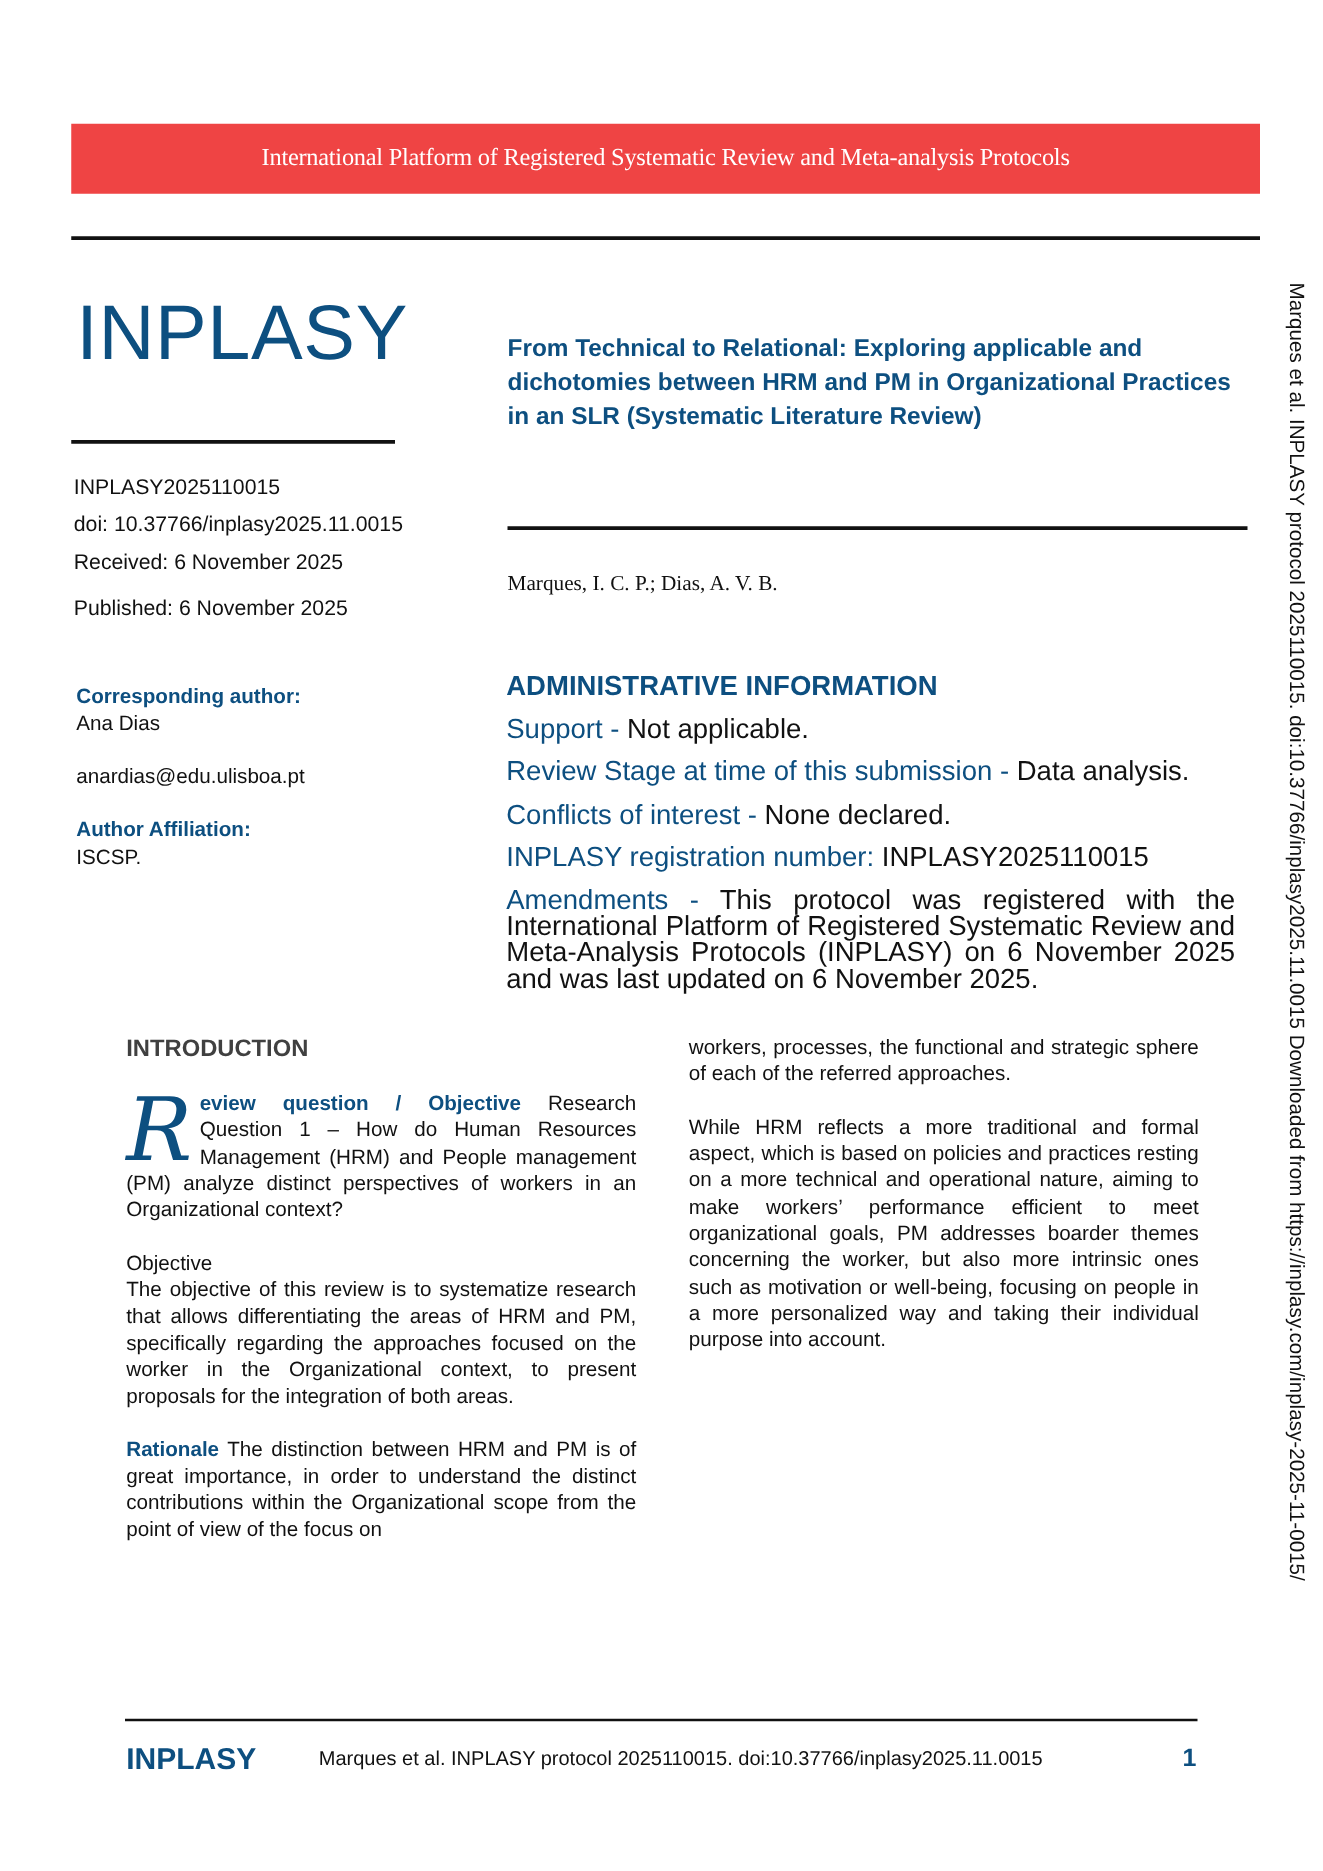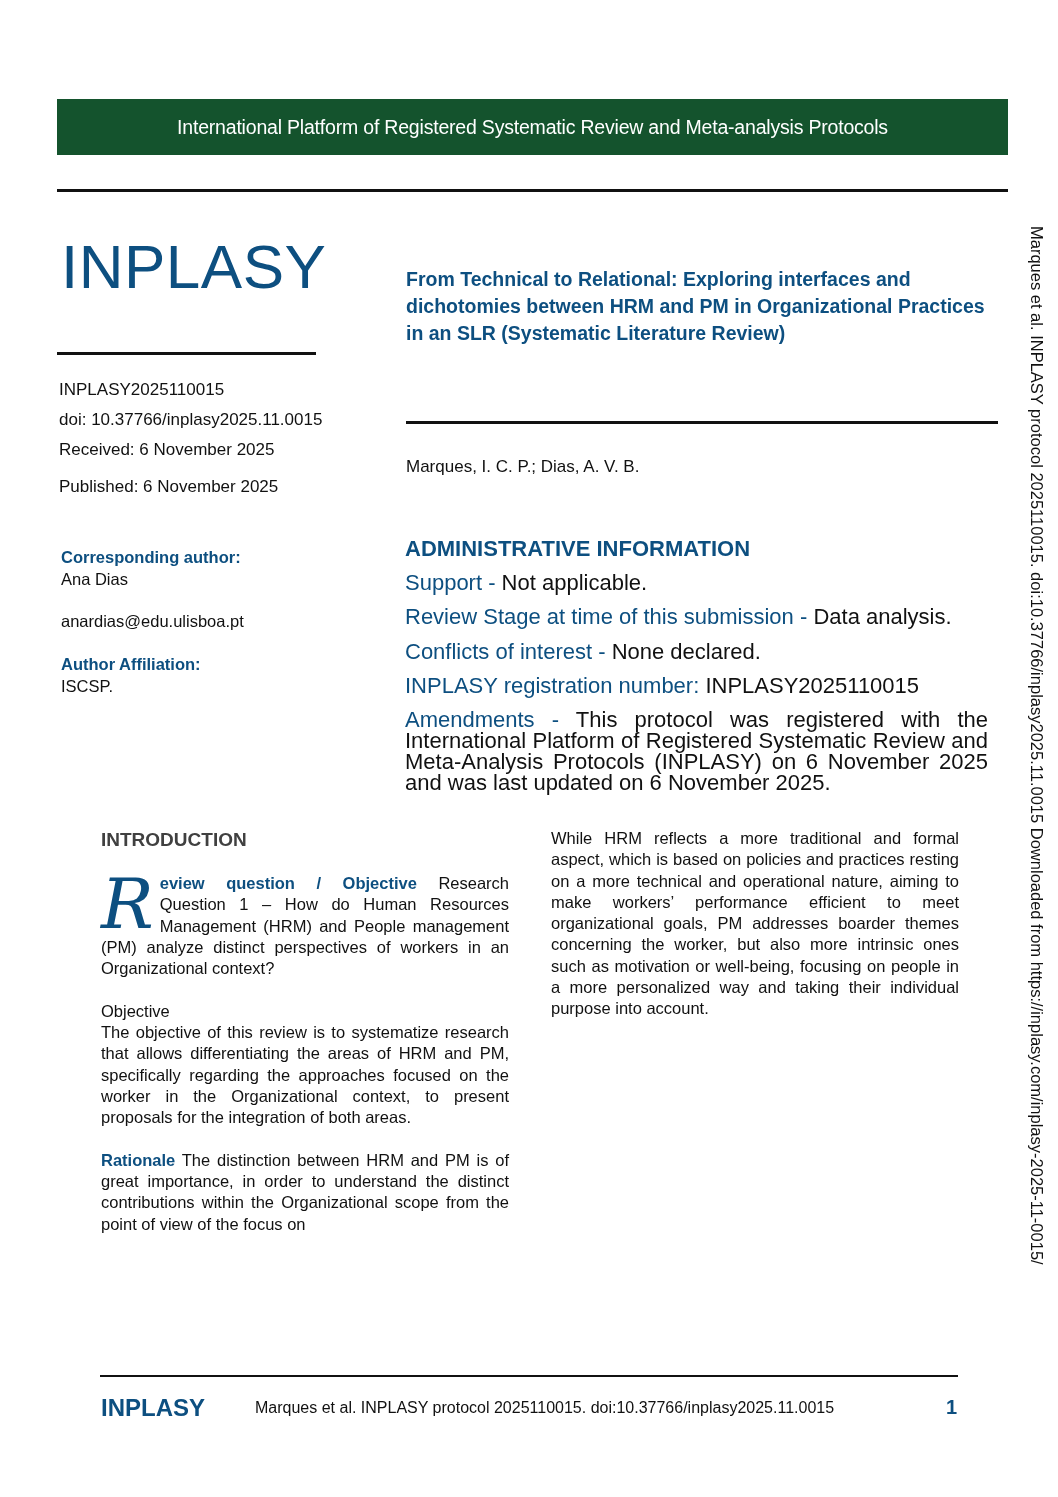--- a/index.html
+++ b/index.html
@@ -2,40 +2,40 @@
 <html><head>
 <meta charset="utf-8">
 <style>
   html, body { margin: 0; padding: 0; background: #ffffff; }
   body {
     width: 1058px; height: 1497px; position: relative; overflow: hidden;
     font-family: "Liberation Sans", sans-serif; color: #111;
   }
   .banner {
     position: absolute; left: 57px; top: 99px; width: 951px; height: 56px;
-    background: #14532d; color: #fff;
+    background: #ef4444; color: #fff;
     display: flex; align-items: center; justify-content: center;
-    font-size: 19.5px; letter-spacing: -0.2px;
+    font-size: 19.5px; letter-spacing: -0.2px; font-family: Liberation Serif, serif;
   }
   .rule { position: absolute; background: #111; }
   .rule.top { left: 57px; top: 189px; width: 951px; height: 2.5px; }
   .rule.logo { left: 57px; top: 352px; width: 259px; height: 2.5px; }
   .rule.title { left: 406px; top: 421px; width: 592px; height: 2.5px; }
   .rule.footer { left: 100px; top: 1375px; width: 858px; height: 2px; }
 
   .logo-text {
     position: absolute; left: 61px; top: 236px;
     font-size: 62px; color: #0d4f80; letter-spacing: 0.5px; line-height: 1;
   }
   .meta { position: absolute; left: 59px; font-size: 17px; color: #111; line-height: 1; }
   .paper-title {
     position: absolute; left: 406px; top: 266px; width: 590px;
     font-size: 19.5px; font-weight: bold; color: #0d4f80; line-height: 27px;
   }
-  .authors { position: absolute; left: 406px; top: 457px; font-size: 17px; }
+  .authors { position: absolute; left: 406px; top: 457px; font-size: 17px; font-family: Liberation Serif, serif; }
 
   .side-label { position: absolute; left: 61px; font-size: 16.5px; line-height: 1; }
   .side-label.h { font-weight: bold; color: #0d4f80; }
 
   .admin { position: absolute; left: 405px; width: 583px; font-size: 22px; line-height: 21px; }
   .admin .k { font-weight: normal; color: #0d4f80; }
   .admin.h { font-weight: bold; color: #0d4f80; }
   .justify { text-align: justify; }
 
   .col { position: absolute; width: 408px; font-size: 16.5px; line-height: 21.3px; text-align: justify; }
@@ -67,21 +67,21 @@
 <div class="rule top"></div>
 
 <div class="logo-text">INPLASY</div>
 <div class="rule logo"></div>
 
 <div class="meta" style="top:381px">INPLASY2025110015</div>
 <div class="meta" style="top:411px">doi: 10.37766/inplasy2025.11.0015</div>
 <div class="meta" style="top:441px">Received: 6 November 2025</div>
 <div class="meta" style="top:478px">Published: 6 November 2025</div>
 
-<div class="paper-title">From Technical to Relational: Exploring interfaces and dichotomies between HRM and PM in Organizational Practices in an SLR (Systematic Literature Review)</div>
+<div class="paper-title">From Technical to Relational: Exploring applicable and dichotomies between HRM and PM in Organizational Practices in an SLR (Systematic Literature Review)</div>
 <div class="rule title"></div>
 <div class="authors">Marques, I. C. P.; Dias, A. V. B.</div>
 
 <div class="side-label h" style="top:549px">Corresponding author:</div>
 <div class="side-label" style="top:571px">Ana Dias</div>
 <div class="side-label" style="top:613px">anardias@edu.ulisboa.pt</div>
 <div class="side-label h" style="top:656px">Author Affiliation:</div>
 <div class="side-label" style="top:678px">ISCSP.</div>
 
 <div class="admin h" style="top:538px">ADMINISTRATIVE INFORMATION</div>
@@ -110,20 +110,21 @@
   <p>
     <span>Objective</span><br>
     <span>The objective of this review is to systematize research that allows differentiating the areas of HRM and PM, specifically regarding the approaches focused on the worker in the Organizational context, to present proposals for the integration of both areas.</span>
   </p>
   <p>
     <span class="k">Rationale</span><span> The distinction between HRM and PM is of great importance, in order to understand the distinct contributions within the Organizational scope from the point of view of the focus on</span>
   </p>
 </div>
 
 <div class="col right">
+  <p>workers, processes, the functional and strategic sphere of each of the referred approaches.</p>
   <p>While HRM reflects a more traditional and formal aspect, which is based on policies and practices resting on a more technical and operational nature, aiming to make workers’ performance efficient to meet organizational goals, PM addresses boarder themes concerning the worker, but also more intrinsic ones such as motivation or well-being, focusing on people in a more personalized way and taking their individual purpose into account.</p>
 </div>
 
 <div class="rule footer"></div>
 <div class="footer-logo">INPLASY</div>
 <div class="footer-cite">Marques et al. INPLASY protocol 2025110015. doi:10.37766/inplasy2025.11.0015</div>
 <div class="footer-page">1</div>
 
 <div class="vertical">Marques et al. INPLASY protocol 2025110015. doi:10.37766/inplasy2025.11.0015 Downloaded from https://inplasy.com/inplasy-2025-11-0015/</div>
 

